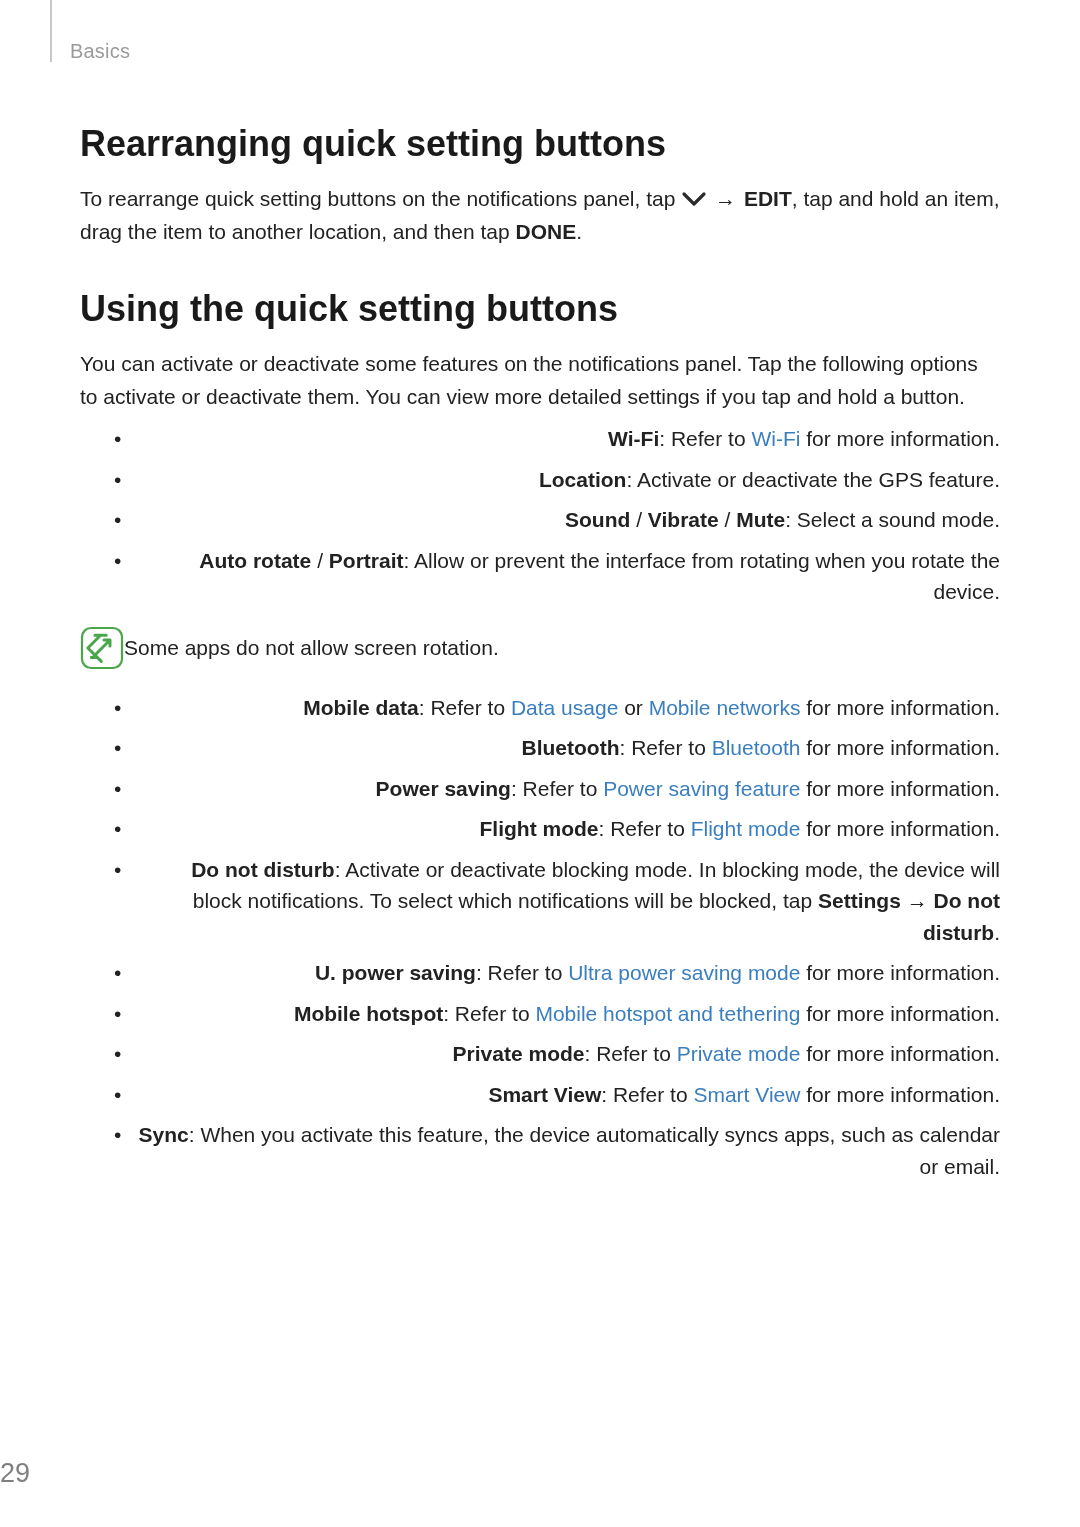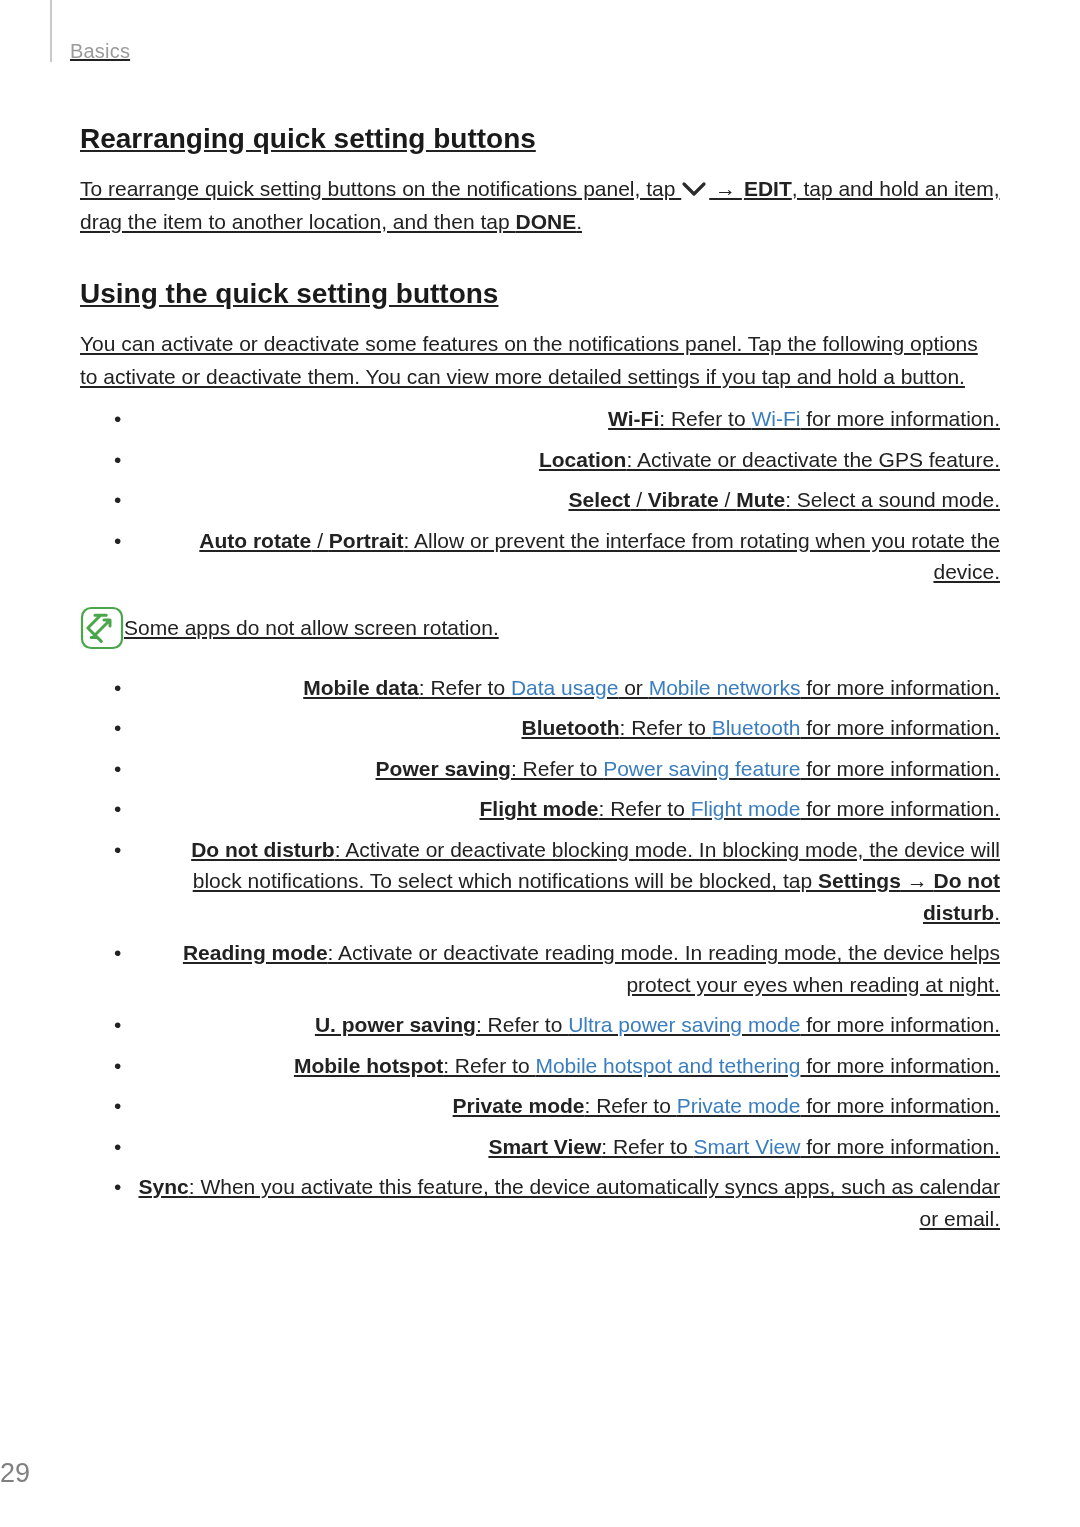--- a/index.html
+++ b/index.html
@@ -5,40 +5,39 @@
   * { box-sizing: border-box; margin: 0; padding: 0; }
   html, body { width: 1080px; height: 1527px; }
   body {
     font-family: "Segoe UI", "Helvetica Neue", Arial, sans-serif;
     color: #222;
     background: #fff;
     position: relative;
   }
   .page {
     padding: 40px 80px 0 80px;
-    text-decoration: underline;
   }
   .header-bar {
     position: absolute;
     top: 0;
     left: 50px;
     width: 2px;
     height: 62px;
     background: #c9c9c9;
   }
   .breadcrumb {
     font-size: 20px;
     color: #9b9b9b;
     margin-left: -10px;
     margin-top: 0px;
     margin-bottom: 60px;
     letter-spacing: 0.2px;
   }
   h2.section-title {
-    font-size: 28px;
+    font-size: 36px;
     font-weight: 700;
     margin-bottom: 18px;
     margin-top: 28px;
     color: #1a1a1a;
   }
   p.body-para {
     font-size: 21px;
     line-height: 1.55;
     margin-bottom: 10px;
     color: #222;
@@ -122,21 +121,21 @@
   <p class="body-para">You can activate or deactivate some features on the notifications panel. Tap the following options to activate or deactivate them. You can view more detailed settings if you tap and hold a button.</p>
 
   <ul class="bullets">
     <li>
       <span class="bold">Wi-Fi</span><span>: Refer to </span><span class="link">Wi-Fi</span><span> for more information.</span>
     </li>
     <li>
       <span class="bold">Location</span><span>: Activate or deactivate the GPS feature.</span>
     </li>
     <li>
-      <span class="bold">Select</span><span> / </span><span class="bold">Vibrate</span><span> / </span><span class="bold">Mute</span><span>: Select a sound mode.</span>
+      <span class="bold">Sound</span><span> / </span><span class="bold">Vibrate</span><span> / </span><span class="bold">Mute</span><span>: Select a sound mode.</span>
     </li>
     <li>
       <span class="bold">Auto rotate</span><span> / </span><span class="bold">Portrait</span><span>: Allow or prevent the interface from rotating when you rotate the device.</span>
     </li>
   </ul>
 
   <div class="note-row">
     <div class="note-icon">
       <svg viewBox="0 0 44 44">
         <rect x="2" y="2" width="40" height="40" rx="9" ry="9" fill="none" stroke="#4aa64a" stroke-width="2.2"></rect>
@@ -158,23 +157,20 @@
     <li>
       <span class="bold">Power saving</span><span>: Refer to </span><span class="link">Power saving feature</span><span> for more information.</span>
     </li>
     <li>
       <span class="bold">Flight mode</span><span>: Refer to </span><span class="link">Flight mode</span><span> for more information.</span>
     </li>
     <li>
       <span class="bold">Do not disturb</span><span>: Activate or deactivate blocking mode. In blocking mode, the device will block notifications. To select which notifications will be blocked, tap </span><span class="bold">Settings</span><span> → </span><span class="bold">Do not disturb</span><span>.</span>
     </li>
     <li>
-      <span class="bold">Reading mode</span><span>: Activate or deactivate reading mode. In reading mode, the device helps protect your eyes when reading at night.</span>
-    </li>
-    <li>
       <span class="bold">U. power saving</span><span>: Refer to </span><span class="link">Ultra power saving mode</span><span> for more information.</span>
     </li>
     <li>
       <span class="bold">Mobile hotspot</span><span>: Refer to </span><span class="link">Mobile hotspot and tethering</span><span> for more information.</span>
     </li>
     <li>
       <span class="bold">Private mode</span><span>: Refer to </span><span class="link">Private mode</span><span> for more information.</span>
     </li>
     <li>
       <span class="bold">Smart View</span><span>: Refer to </span><span class="link">Smart View</span><span> for more information.</span>

